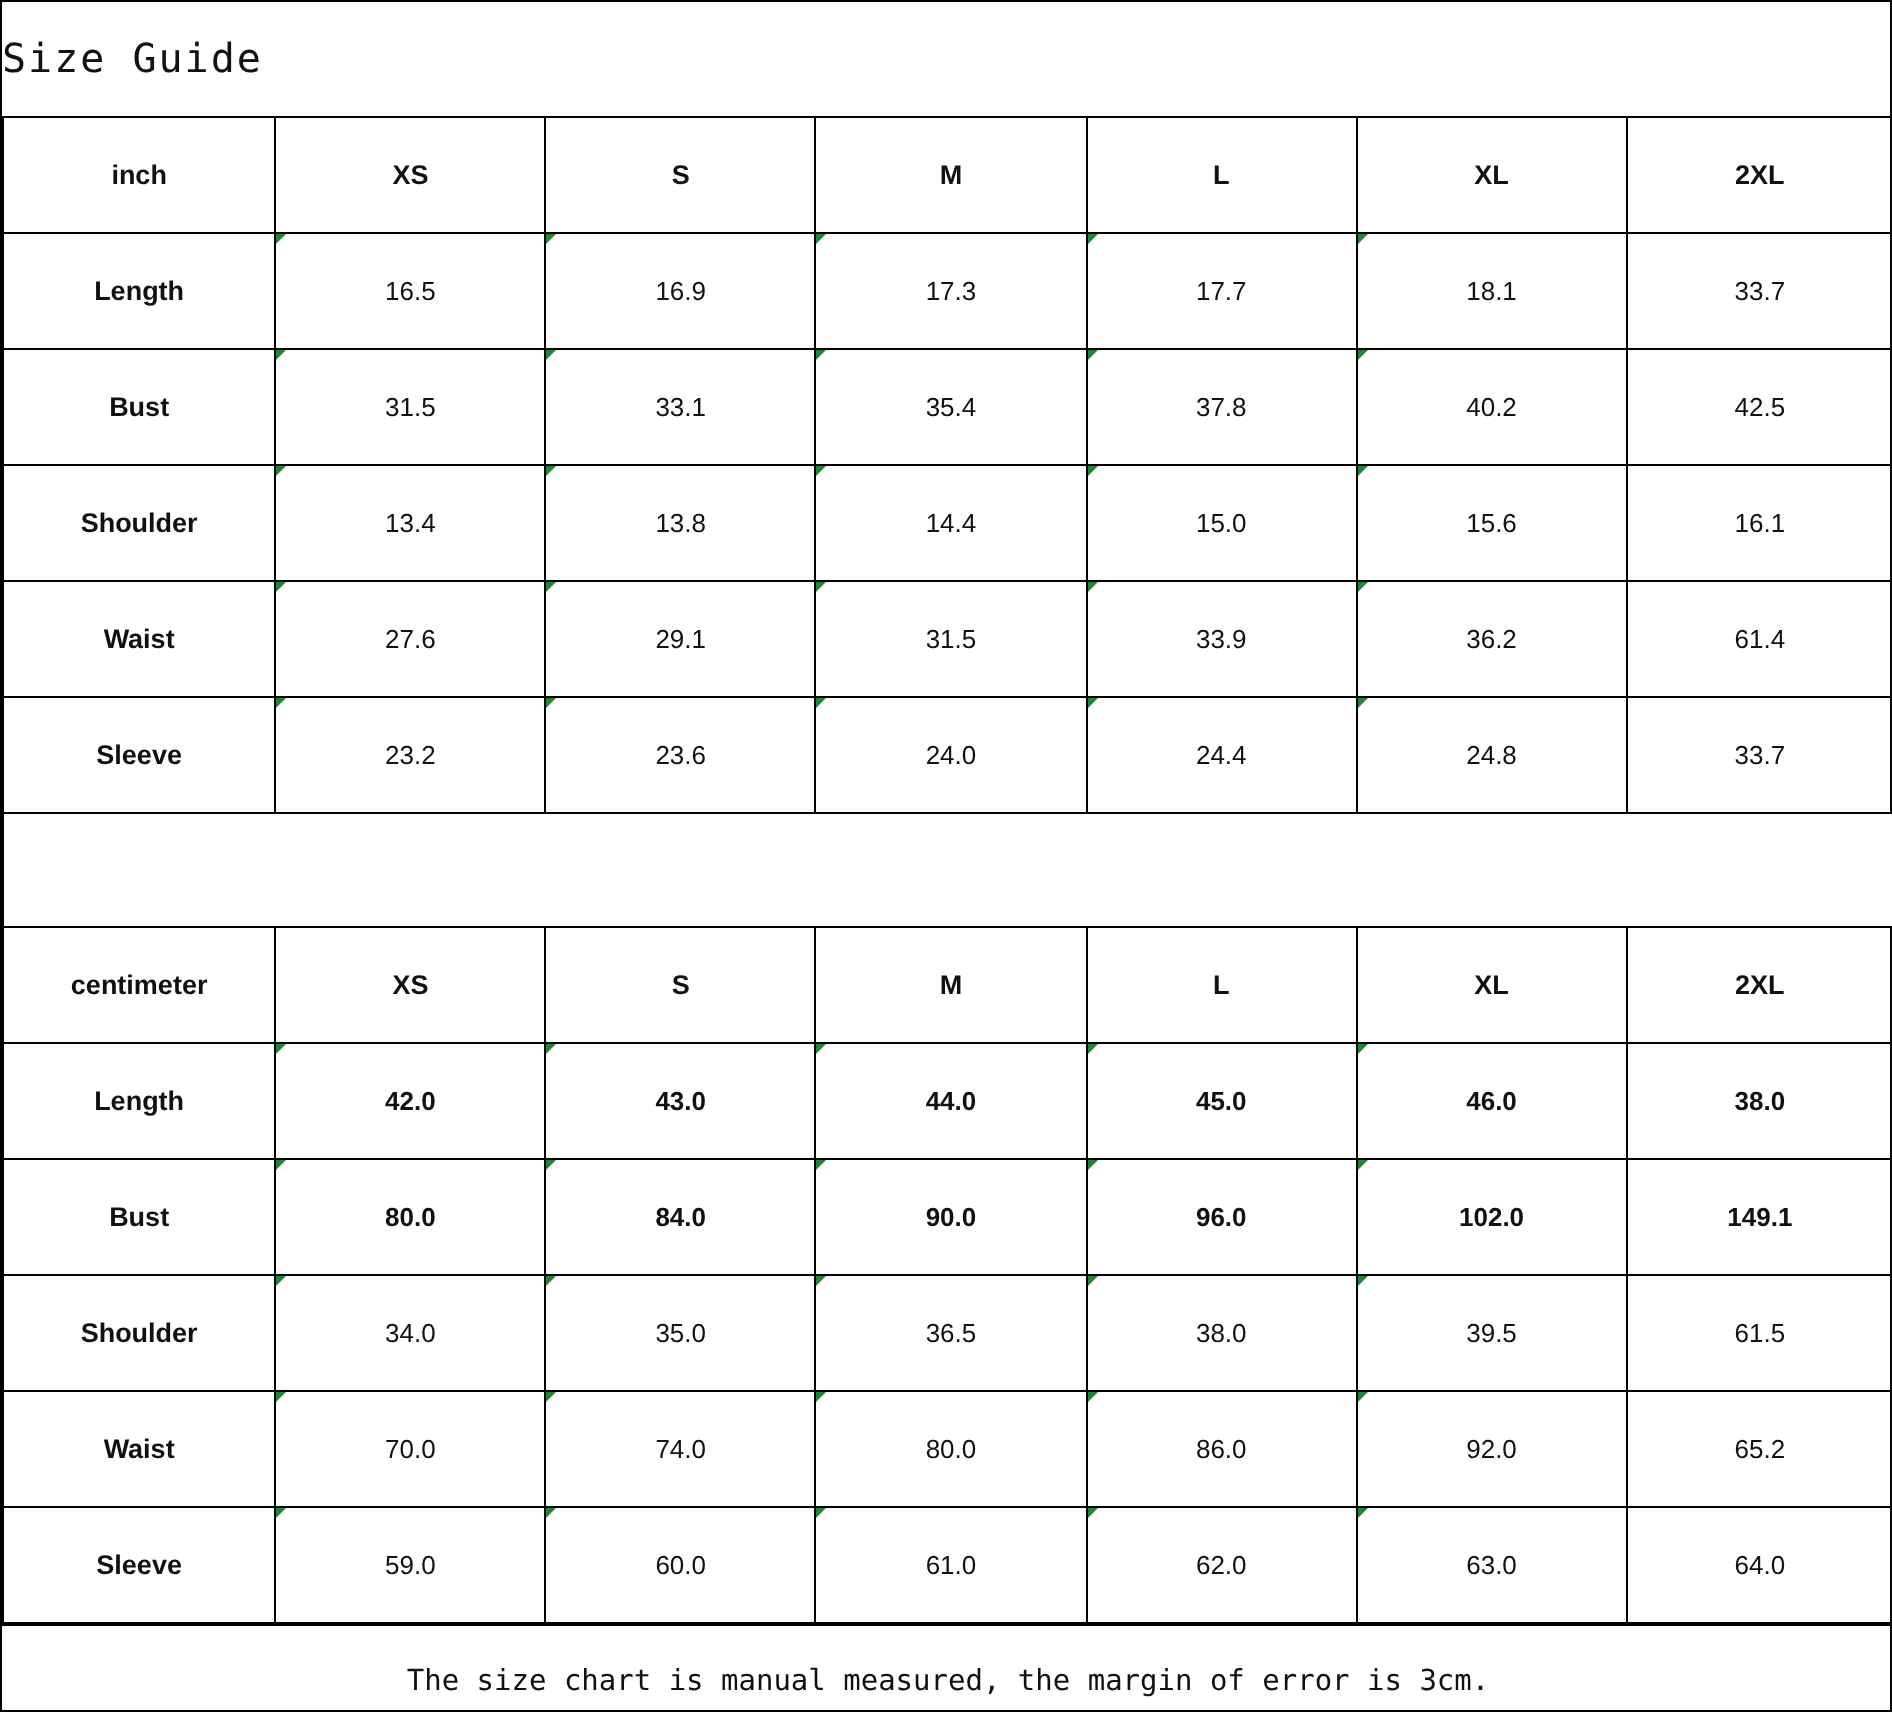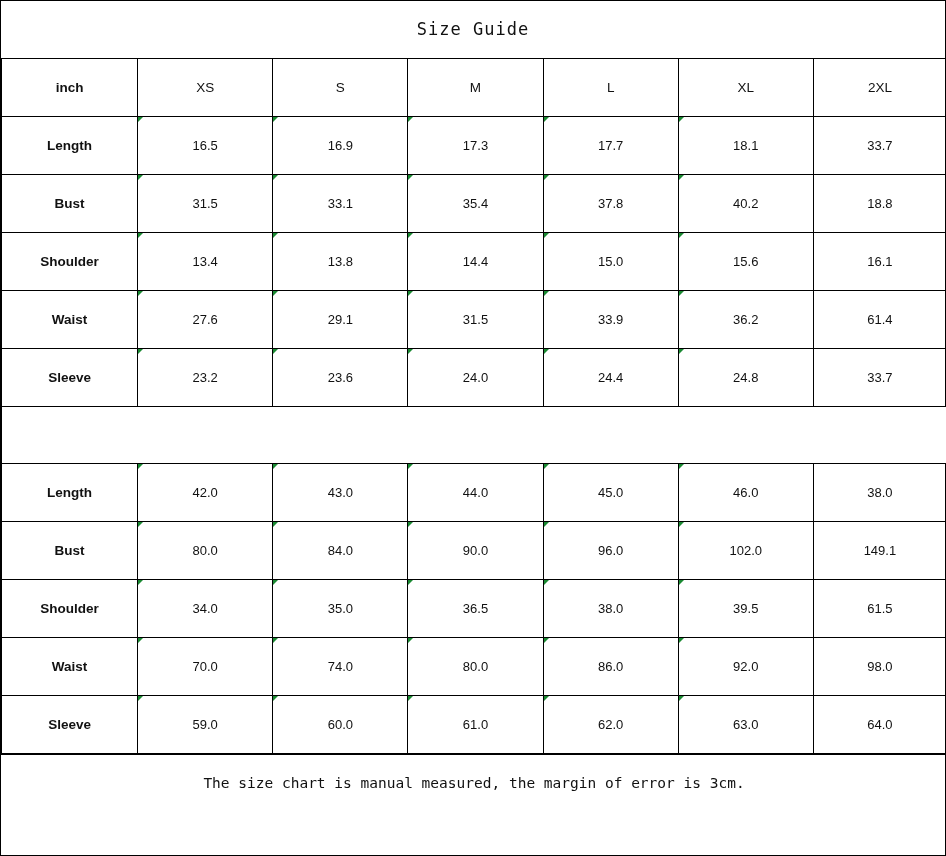--- a/index.html
+++ b/index.html
@@ -17,23 +17,22 @@
   .page {
     position: relative;
     width: 946px;
     height: 856px;
     box-sizing: border-box;
     border: 1px solid #000000;
     background: #ffffff;
   }
   .title {
     width: 100%;
-    text-align: center;
     font-family: "DejaVu Sans Mono", monospace;
-    font-size: 17px;
+    font-size: 20px;
     letter-spacing: 1px;
     color: #111111;
     height: 57px;
     line-height: 57px;
   }
   table.sizetable {
     border-collapse: collapse;
     width: 946px;
     table-layout: fixed;
     margin: 0;
@@ -48,25 +47,25 @@
     color: #111111;
     position: relative;
     padding: 0;
   }
   table.sizetable td.unitcell,
   table.sizetable td.rowhead {
     font-weight: bold;
     font-size: 13.5px;
   }
   table.sizetable td.headcell {
-    font-weight: normal;
+    font-weight: bold;
     font-size: 13.5px;
   }
   table.sizetable td.bolded {
-    font-weight: normal;
+    font-weight: bold;
   }
   
   col.c0 { width: 136px; }
   col.c1 { width: 135px; }
   col.c2 { width: 135px; }
   col.c3 { width: 135px; }
   col.c4 { width: 135px; }
   col.c5 { width: 135px; }
   col.c6 { width: 133px; }
 
@@ -138,21 +137,21 @@
         <td>33.7</td>
       </tr>
 
       <tr>
         <td class="rowhead">Bust</td>
         <td>31.5<span class="tick"></span></td>
         <td>33.1<span class="tick"></span></td>
         <td>35.4<span class="tick"></span></td>
         <td>37.8<span class="tick"></span></td>
         <td>40.2<span class="tick"></span></td>
-        <td>18.8</td>
+        <td>42.5</td>
       </tr>
 
       <tr>
         <td class="rowhead">Shoulder</td>
         <td>13.4<span class="tick"></span></td>
         <td>13.8<span class="tick"></span></td>
         <td>14.4<span class="tick"></span></td>
         <td>15.0<span class="tick"></span></td>
         <td>15.6<span class="tick"></span></td>
         <td>16.1</td>
@@ -186,20 +185,29 @@
     <colgroup>
       <col class="c0">
         <col class="c1">
         <col class="c2">
         <col class="c3">
         <col class="c4">
         <col class="c5">
         <col class="c6">
     </colgroup>
     <tbody>
+      <tr>
+        <td class="unitcell">centimeter</td>
+        <td class="headcell">XS</td>
+        <td class="headcell">S</td>
+        <td class="headcell">M</td>
+        <td class="headcell">L</td>
+        <td class="headcell">XL</td>
+        <td class="headcell">2XL</td>
+      </tr>
 
       <tr>
         <td class="rowhead">Length</td>
         <td class="bolded">42.0<span class="tick"></span></td>
         <td class="bolded">43.0<span class="tick"></span></td>
         <td class="bolded">44.0<span class="tick"></span></td>
         <td class="bolded">45.0<span class="tick"></span></td>
         <td class="bolded">46.0<span class="tick"></span></td>
         <td class="bolded">38.0</td>
       </tr>
@@ -224,21 +232,21 @@
         <td>61.5</td>
       </tr>
 
       <tr>
         <td class="rowhead">Waist</td>
         <td>70.0<span class="tick"></span></td>
         <td>74.0<span class="tick"></span></td>
         <td>80.0<span class="tick"></span></td>
         <td>86.0<span class="tick"></span></td>
         <td>92.0<span class="tick"></span></td>
-        <td>98.0</td>
+        <td>65.2</td>
       </tr>
 
       <tr>
         <td class="rowhead">Sleeve</td>
         <td>59.0<span class="tick"></span></td>
         <td>60.0<span class="tick"></span></td>
         <td>61.0<span class="tick"></span></td>
         <td>62.0<span class="tick"></span></td>
         <td>63.0<span class="tick"></span></td>
         <td>64.0</td>

